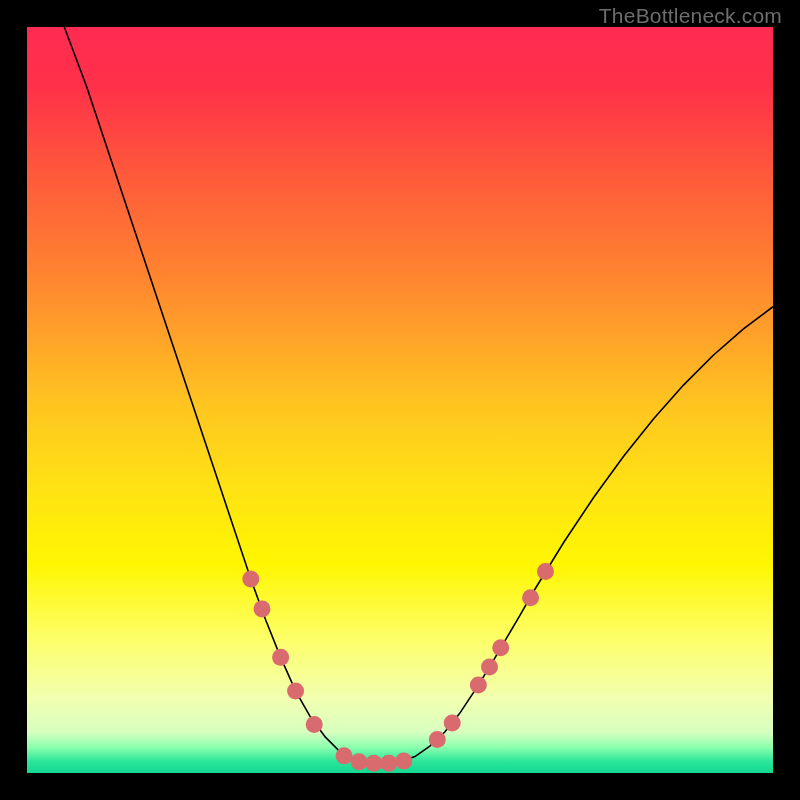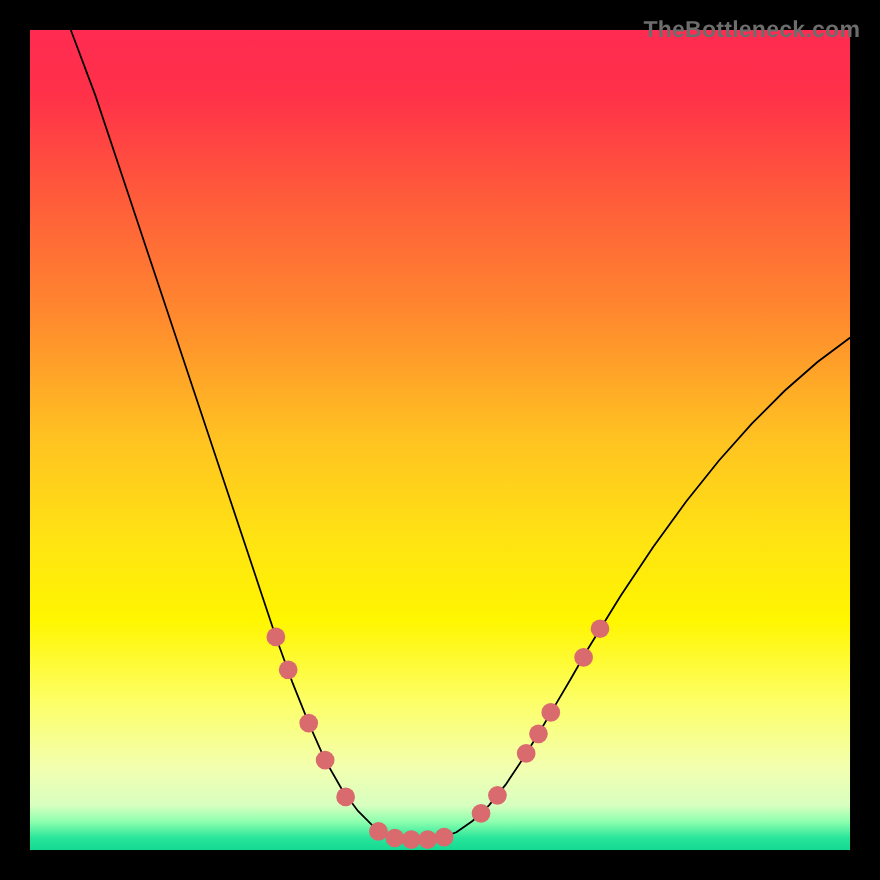--- a/index.html
+++ b/index.html
@@ -40,23 +40,22 @@
     left: 0;
     width: 746px;
     height: 746px;
   }
   .watermark {
     position: absolute;
     top: 4px;
     right: 18px;
     color: #6d6d6d;
     font-size: 21px;
-    font-weight: 700;
+    font-weight: 400;
     letter-spacing: 0.2px;
-    margin-top: 12px;
   }
   .dot {
     fill: #d96a6d;
   }
   .curve {
     fill: none;
     stroke: #000;
     stroke-width: 1.6;
   }
 </style>

